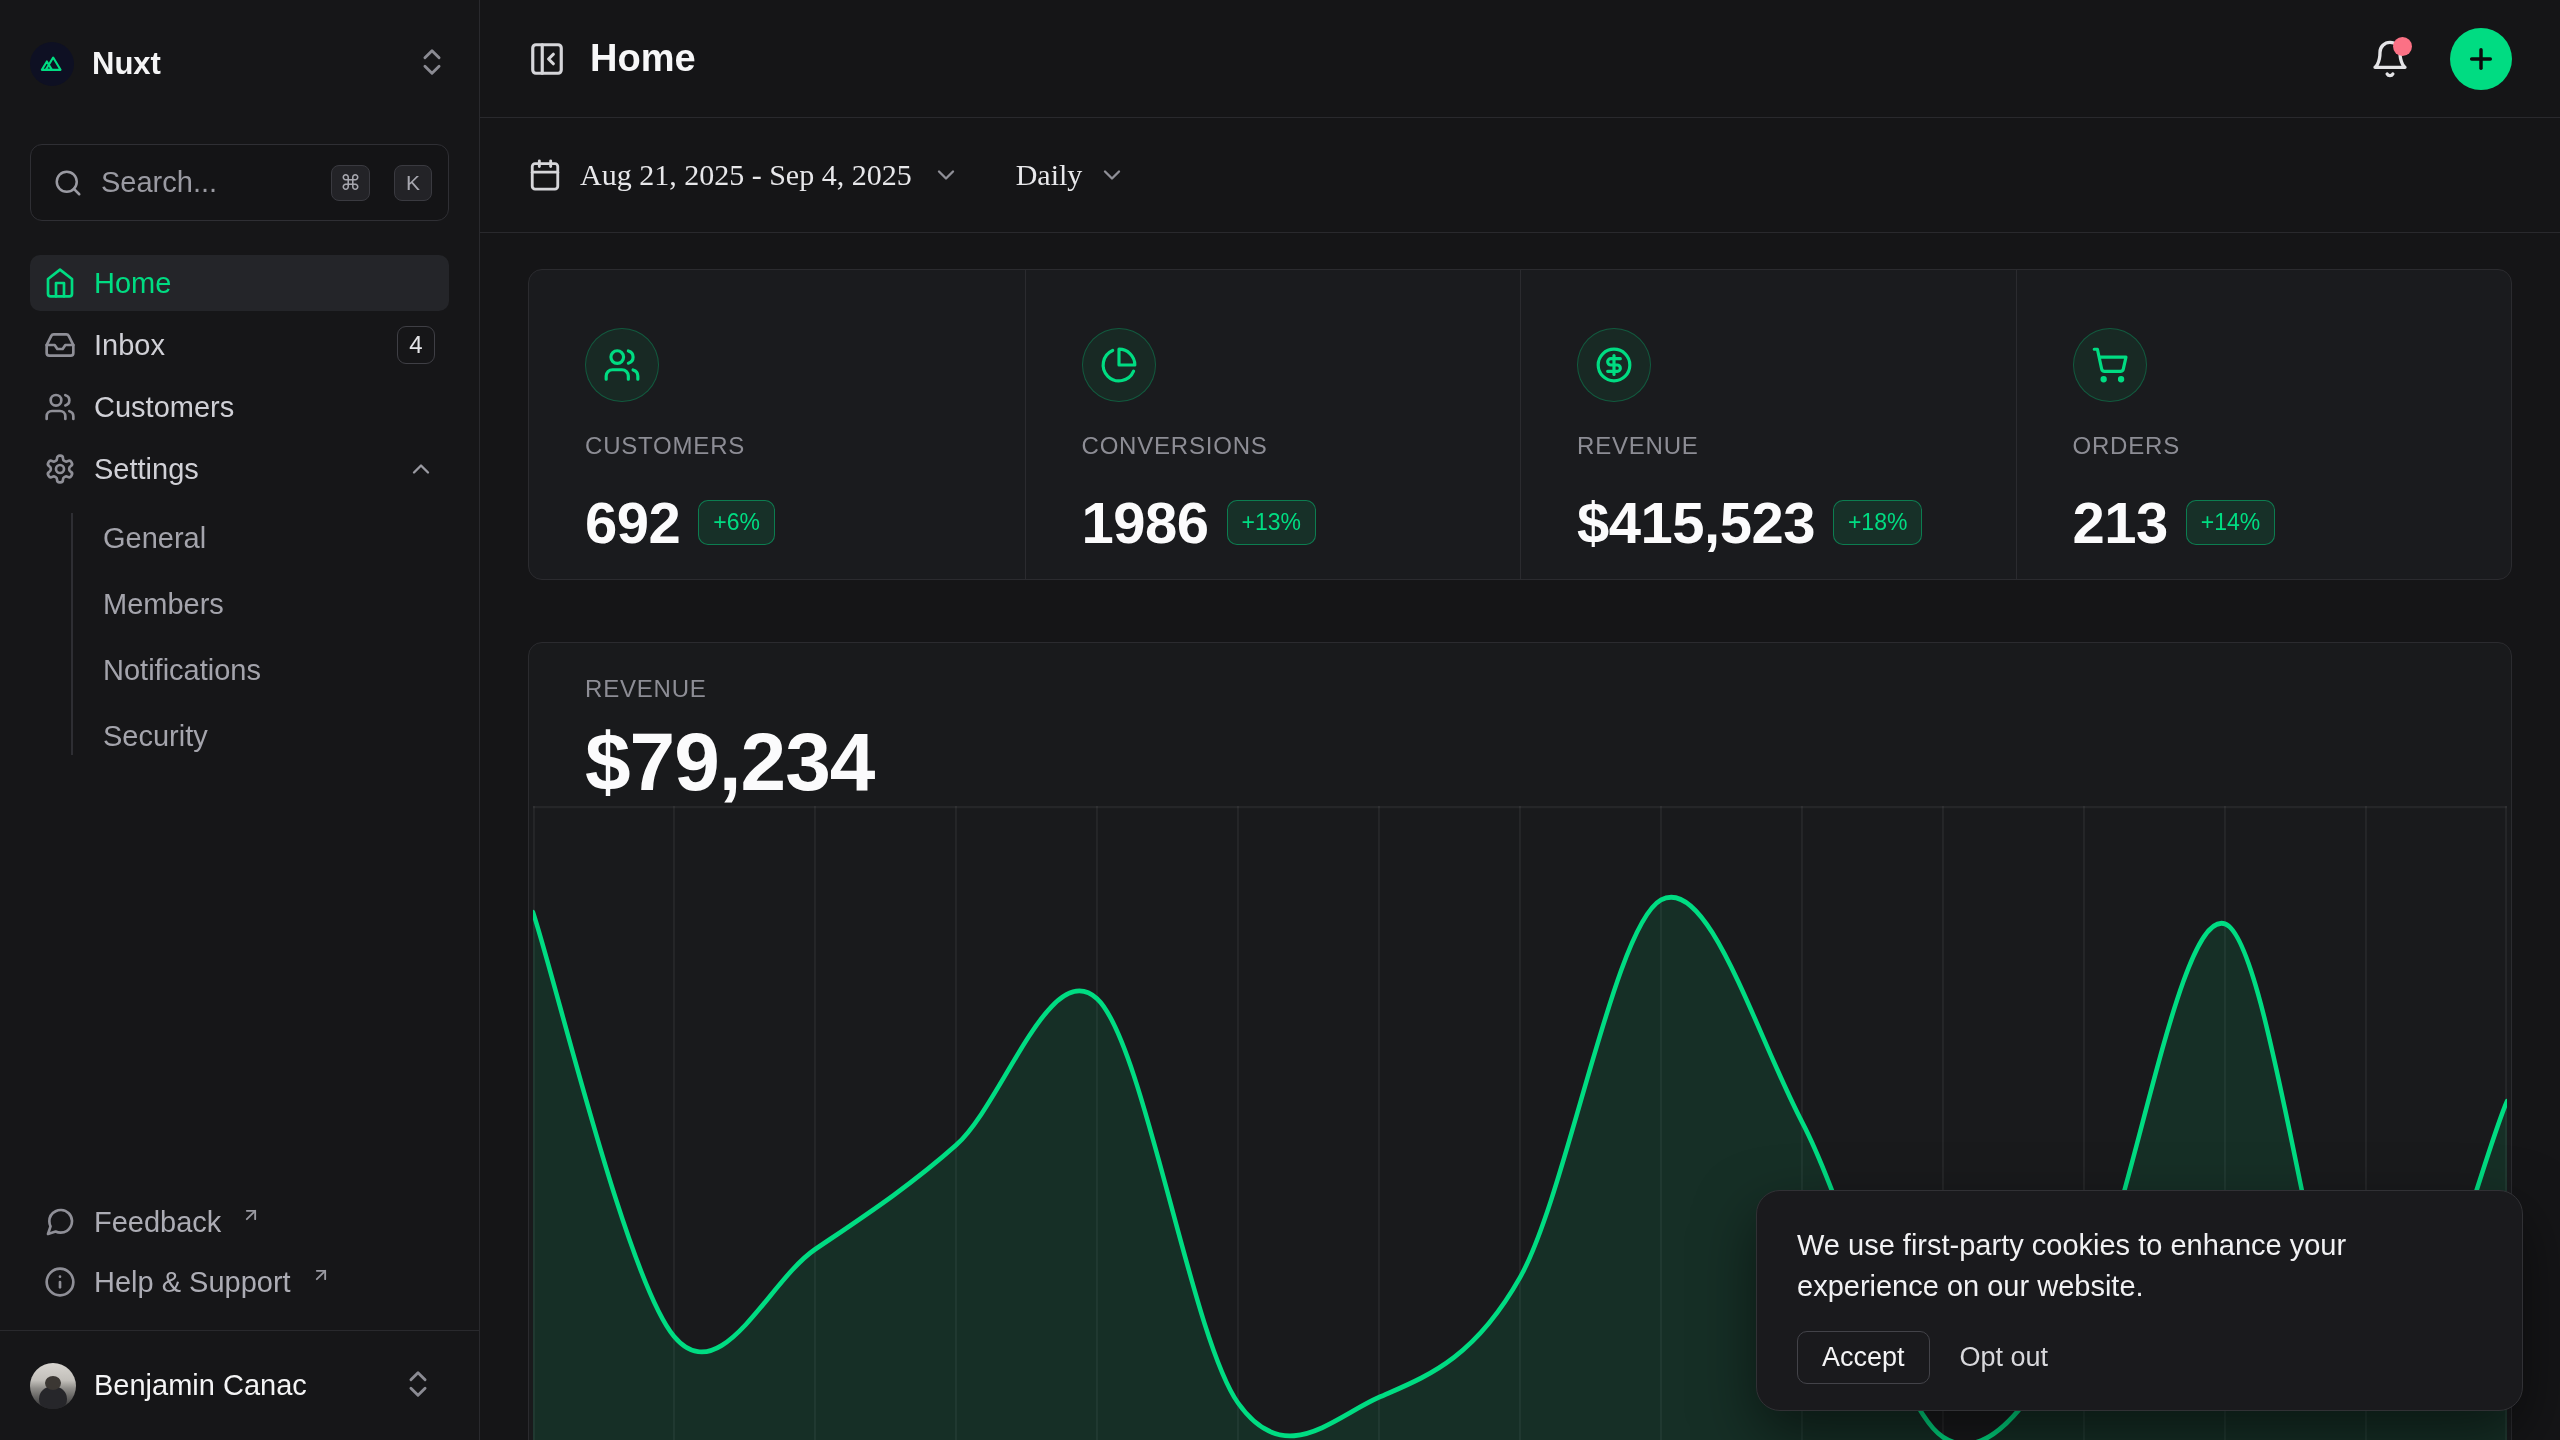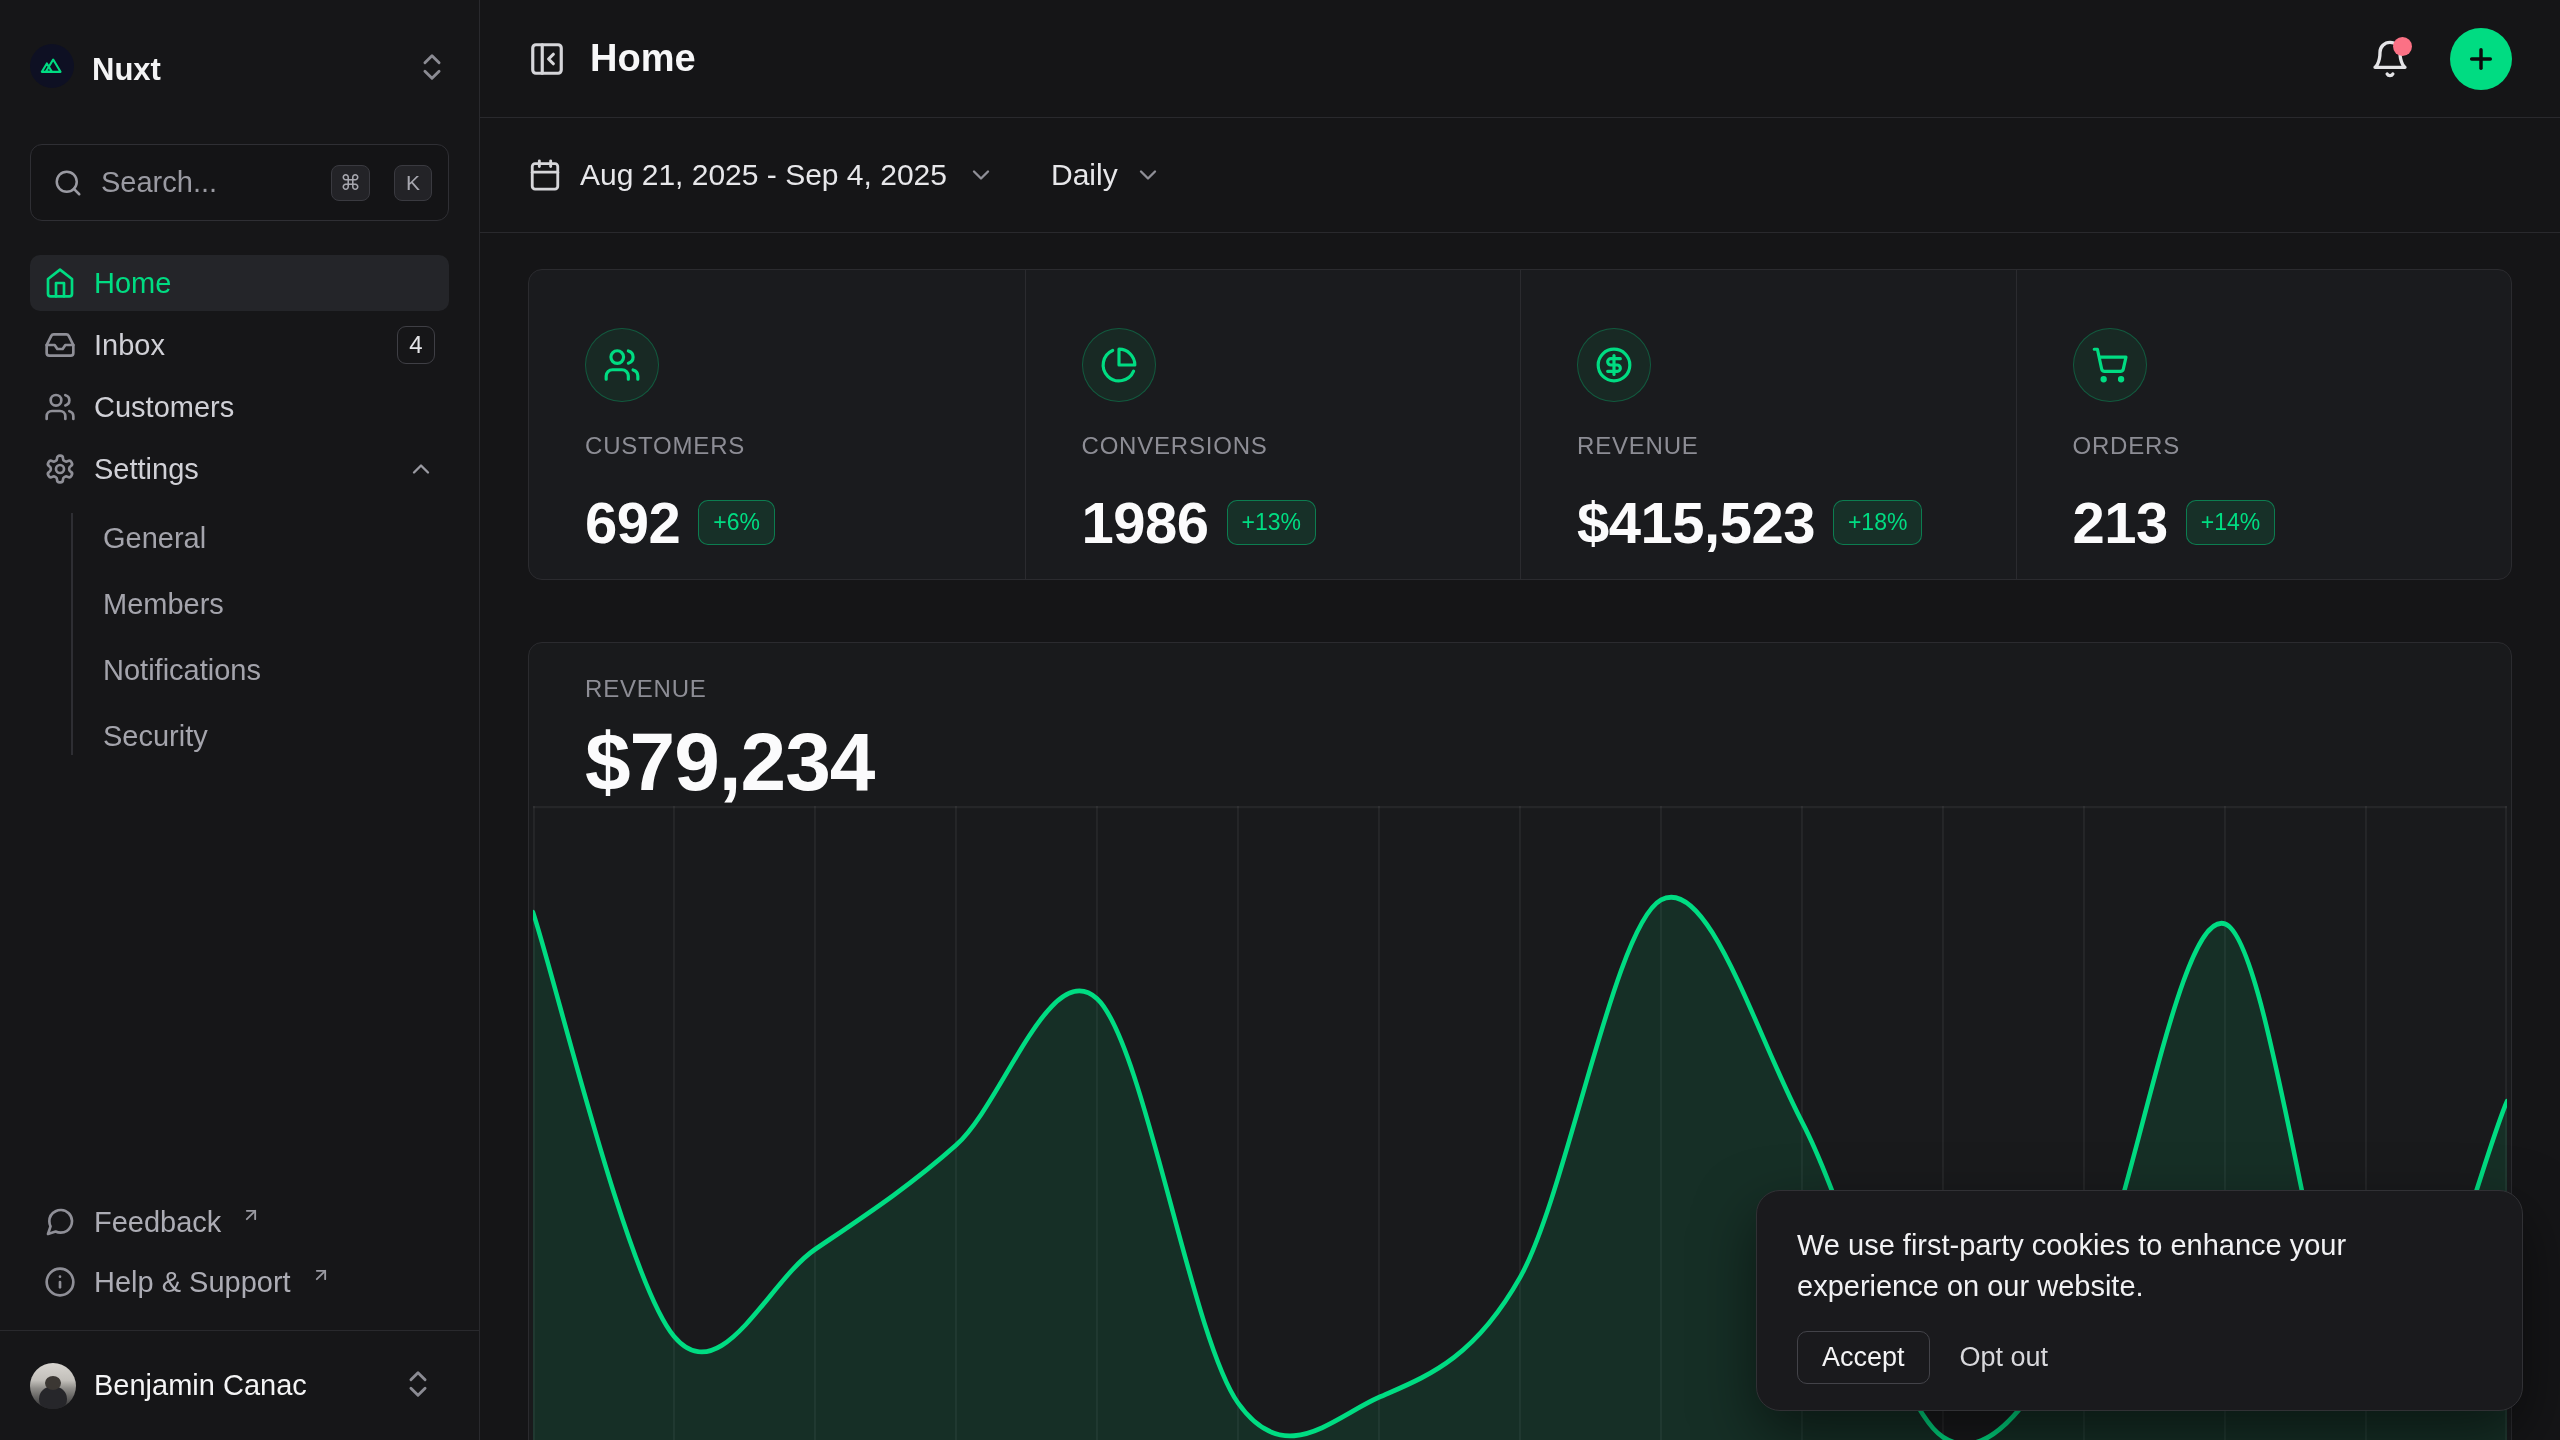--- a/index.html
+++ b/index.html
@@ -2,21 +2,21 @@
 <html><head>
 <meta charset="utf-8">
 <style>
   * { margin:0; padding:0; box-sizing:border-box; }
   html,body { background:#0c0c0d; }
   body { font-family:"Liberation Sans","DejaVu Sans",sans-serif; }
   .app { position:relative; width:2560px; height:1440px; background:#151517; overflow:hidden; color:#f4f4f5; }
 
   
   .sidebar { position:absolute; left:0; top:0; bottom:0; width:480px; background:#161618; border-right:1.5px solid #29292d; display:flex; flex-direction:column; }
-  .brand-row { display:flex; align-items:flex-end; gap:18px; margin:40px 30px 0 30px; height:48px; cursor:pointer; }
+  .brand-row { display:flex; align-items:center; gap:18px; margin:40px 30px 0 30px; height:48px; cursor:pointer; }
   .brand-logo { width:44px; height:44px; border-radius:50%; background:#0e1023; display:flex; align-items:center; justify-content:center; flex:0 0 auto; }
   .brand-name { font-size:31px; font-weight:600; color:#f4f4f5; flex:1; }
   .updown { color:#8b8b93; }
   .searchbox { margin:56px 30px 0 30px; height:77px; border:1.5px solid #2f2f34; background:#141416; border-radius:12px; display:flex; align-items:center; padding:0 16px 0 22px; gap:18px; cursor:text; }
   .searchbox .ph { font-size:29px; color:#9a9aa2; flex:1; }
   .kbd { min-width:38px; height:36px; padding:0 8px; border:1px solid #3a3a40; background:#232327; border-radius:8px; color:#a7a7af; font-size:21px; display:flex; align-items:center; justify-content:center; }
   .kbd + .kbd { margin-left:6px; }
   .nav { margin:34px 30px 0 30px; flex:1 1 auto; }
   .nav-item { height:56px; border-radius:10px; display:flex; align-items:center; gap:18px; padding:0 14px; margin-bottom:6px; font-size:29px; color:#d0d0d6; cursor:pointer; }
   .nav-item .nicon { color:#8f8f97; display:flex; }
@@ -40,21 +40,21 @@
   
   .main { position:absolute; left:480px; right:0; top:0; bottom:0; background:#151517; }
   .topbar { height:118px; border-bottom:1.5px solid #29292d; display:flex; align-items:center; padding:0 48px; }
   .topbar .title-group { display:flex; align-items:center; gap:24px; flex:1; }
   .panel-icon { color:#d6d6da; display:flex; cursor:pointer; }
   .page-title { font-size:38px; font-weight:700; color:#f7f7f8; }
   .top-actions { display:flex; align-items:center; gap:40px; }
   .bell-wrap { position:relative; color:#e4e4e7; display:flex; cursor:pointer; }
   .bell-dot { position:absolute; right:-2px; top:-2px; width:19px; height:19px; border-radius:50%; background:#fb7185; }
   .plus-btn { width:62px; height:62px; border-radius:50%; background:#00dc82; border:none; display:flex; align-items:center; justify-content:center; color:#0b0b0c; cursor:pointer; }
-  .toolbar { height:115px; border-bottom:1.5px solid #29292d; display:flex; align-items:center; padding:0 48px; gap:56px; }
+  .toolbar { height:115px; border-bottom:1.5px solid #29292d; display:flex; align-items:center; padding:0 48px; gap:56px;font-family:Liberation Serif, serif; }
   .date-btn { display:flex; align-items:center; gap:18px; font-size:30px; color:#e7e7ea; cursor:pointer; }
   .date-btn .nicon { color:#d6d6da; display:flex; }
   .sel-chev { color:#8f8f97; display:flex; margin-left:2px; }
   .daily-btn { display:flex; align-items:center; gap:14px; font-size:30px; color:#e7e7ea; cursor:pointer; }
 
   
   .stats-card { position:absolute; left:48px; right:48px; top:269px; height:311px; background:#1a1b1e; border:1.5px solid #2b2b2f; border-radius:14px; display:grid; grid-template-columns:repeat(4,1fr); overflow:hidden; }
   .stat-cell { padding:58px 40px 0 56px; cursor:pointer; }
   .stat-cell + .stat-cell { border-left:1.5px solid #2b2b2f; }
   .stat-icon { width:74px; height:74px; border-radius:50%; background:rgba(0,220,130,0.07); border:1.5px solid rgba(0,220,130,0.28); color:#00dc82; display:flex; align-items:center; justify-content:center; }

